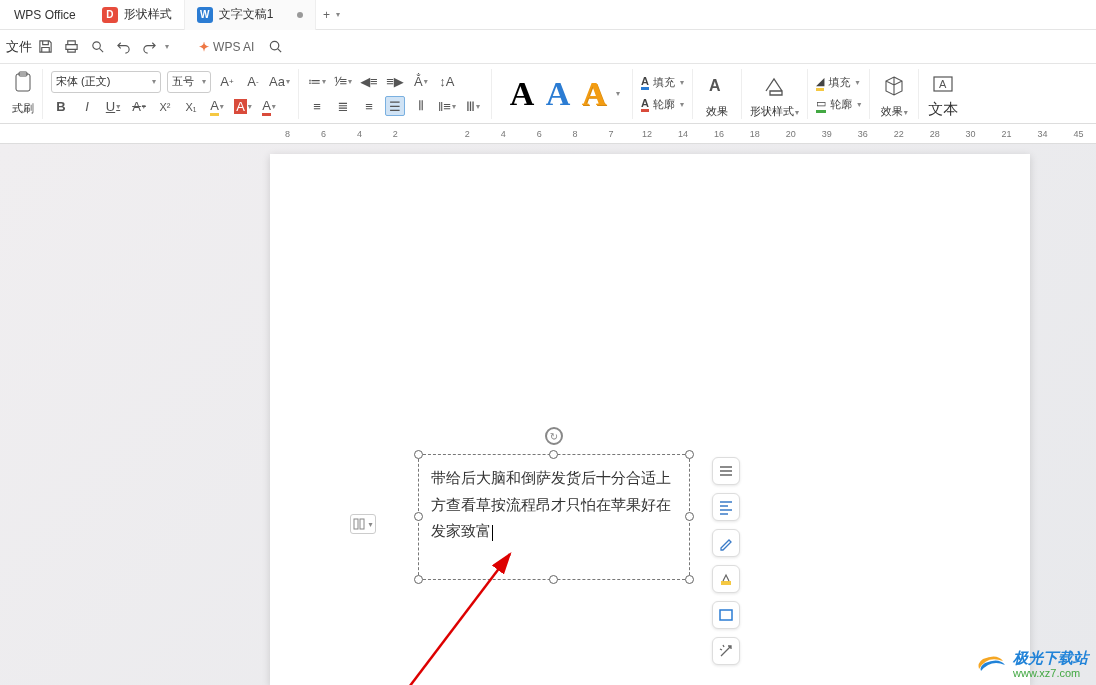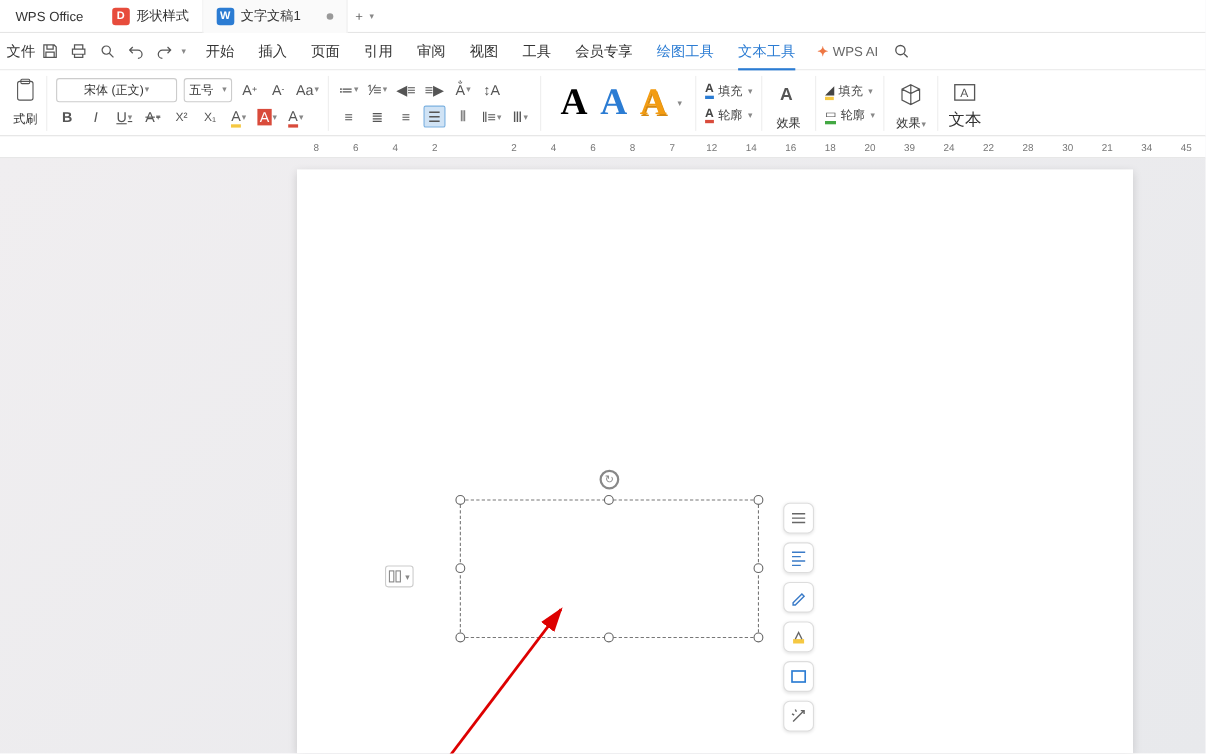--- a/index.html
+++ b/index.html
@@ -24,21 +24,21 @@
 .menuitem{color:#333;cursor:pointer;font-size:13px}
 .menuitem.active{color:#2b7cd3;border-bottom:2px solid #2b7cd3;padding-bottom:6px;margin-bottom:-8px}
 .menuitem.link{color:#2b7cd3}
 .wpsai{display:flex;align-items:center;gap:4px;color:#666;font-size:12px;margin-left:20px}
 .wpsai-icon{color:#e74;font-weight:bold}
 
 
 .ribbon{height:60px;background:#fff;display:flex;align-items:center;padding:0 4px;border-bottom:1px solid #ddd}
 .rgroup{height:50px;display:flex;flex-direction:column;justify-content:space-around;padding:0 8px;border-right:1px solid #eee}
 .rrow{display:flex;gap:6px;align-items:center}
-.fontsel{width:110px;height:22px;border:1px solid #ccc;border-radius:3px;padding:0 4px;display:flex;align-items:center;justify-content:center;font-size:11px}
+.fontsel{width:110px;height:22px;border:1px solid #ccc;border-radius:3px;padding:0 4px;display:flex;align-items:center;justify-content:space-between;font-size:11px}
 .sizesel{width:44px;height:22px;border:1px solid #ccc;border-radius:3px;padding:0 4px;display:flex;align-items:center;justify-content:space-between;font-size:11px}
 .rbtn{min-width:20px;height:20px;display:flex;align-items:center;justify-content:center;color:#555;cursor:pointer;font-size:13px}
 .rbtn.sm{font-size:11px}
 .dd{font-size:8px;color:#888;margin-left:1px}
 .bigA{width:36px;height:44px;display:flex;align-items:center;justify-content:center;font-size:34px;font-weight:bold;font-family:"Times New Roman",serif;cursor:pointer}
 .bigA.black{color:#000}
 .bigA.blue{color:#2b7cd3}
 .bigA.orange{color:#f39c12;text-shadow:1px 1px 0 #d68910}
 .rvert{display:flex;flex-direction:column;gap:2px;align-items:flex-start;font-size:11px;color:#444}
 .rvert-item{display:flex;align-items:center;gap:4px;cursor:pointer;height:20px}
@@ -124,32 +124,20 @@
           <path fill="none" stroke="#555" stroke-width="1.2" d="M5 4L2 7l3 3 M2 7h8a4 4 0 0 1 0 8"></path>
         </svg>
       </div>
     <div class="qbtn">
         <svg width="15" height="15" viewBox="0 0 16 16">
           <path fill="none" stroke="#555" stroke-width="1.2" d="M11 4l3 3-3 3 M14 7H6a4 4 0 0 0 0 8"></path>
         </svg>
       </div>
     <span class="dd">▾</span>
   </div>
-  <div class="menuitems">
-    <span class="menuitem">开始</span>
-    <span class="menuitem">插入</span>
-    <span class="menuitem">页面</span>
-    <span class="menuitem">引用</span>
-    <span class="menuitem">审阅</span>
-    <span class="menuitem">视图</span>
-    <span class="menuitem">工具</span>
-    <span class="menuitem">会员专享</span>
-    <span class="menuitem link">绘图工具</span>
-    <span class="menuitem active">文本工具</span>
-  </div>
   <div class="wpsai">
     <span class="wpsai-icon">✦</span>
     <span>WPS AI</span>
   </div>
   <div class="qbtn" style="margin-left:10px">
       <svg width="15" height="15" viewBox="0 0 16 16">
         <circle cx="7" cy="7" r="4.5" fill="none" stroke="#555" stroke-width="1.3"></circle>
         <path stroke="#555" stroke-width="1.3" d="M10.5 10.5l3.5 3.5"></path>
       </svg>
     </div>
@@ -243,20 +231,28 @@
   </div>
   <div class="rgroup" style="flex-direction:column;align-items:center;justify-content:center">
     <div class="rbig">
         <svg width="22" height="22" viewBox="0 0 22 22">
           <text x="3" y="16" font-size="16" font-weight="bold" fill="#555">A</text>
         </svg>
       </div>
     <span style="font-size:11px">效果</span>
   </div>
 
+  <div class="rgroup" style="flex-direction:column;align-items:center;justify-content:center">
+    <div class="rbig">
+        <svg width="24" height="22" viewBox="0 0 24 22">
+          <path d="M4 16 L12 4 L20 16 M8 16 h12 v4 h-12z" fill="none" stroke="#555" stroke-width="1.3"></path>
+        </svg>
+      </div>
+    <span style="font-size:11px"><span>形状样式</span><span class="dd">▾</span></span>
+  </div>
 
   <div class="rgroup">
     <div class="rvert">
       <div class="rvert-item">
           <span class="color-underline">◢</span>
           <span class="rvert-label">填充</span>
           <span class="dd">▾</span>
         </div>
       <div class="rvert-item">
           <span class="color-underline-green">▭</span>
@@ -295,21 +291,21 @@
   <span class="rulernum">4</span>
   <span class="rulernum">6</span>
   <span class="rulernum">8</span>
   <span class="rulernum">7</span>
   <span class="rulernum">12</span>
   <span class="rulernum">14</span>
   <span class="rulernum">16</span>
   <span class="rulernum">18</span>
   <span class="rulernum">20</span>
   <span class="rulernum">39</span>
-  <span class="rulernum">24</span>
+  <span class="rulernum">36</span>
   <span class="rulernum">22</span>
   <span class="rulernum">28</span>
   <span class="rulernum">30</span>
   <span class="rulernum">21</span>
   <span class="rulernum">34</span>
   <span class="rulernum">45</span>
 </div>
 
 <div class="canvas">
   <div class="page"></div>
@@ -325,20 +321,21 @@
   <div class="textbox">
     <div class="rotate">↻</div>
     <div class="handle tl"></div>
     <div class="handle tc"></div>
     <div class="handle tr"></div>
     <div class="handle ml"></div>
     <div class="handle mr"></div>
     <div class="handle bl"></div>
     <div class="handle bc"></div>
     <div class="handle br"></div>
+    <div class="textcontent"><span>带给后大脑和倒萨发货后十分合适上方查看草按流程昂才只怕在苹果好在发家致富</span><span class="cursor"></span></div>
   </div>
 
   <div class="floatbar">
     <div class="floatbtn">
         <svg width="16" height="16" viewBox="0 0 16 16">
           <path stroke="#666" stroke-width="1.3" d="M2 4h12M2 8h12M2 12h12"></path>
         </svg>
       </div>
     <div class="floatbtn">
         <svg width="16" height="16" viewBox="0 0 16 16">
@@ -370,13 +367,23 @@
 
   <svg class="arrow" viewBox="0 0 130 160">
     <defs>
         <marker id="ah" markerWidth="10" markerHeight="10" refX="8" refY="3" orient="auto">
           <path d="M0,0 L9,3 L0,6 z" fill="#d00"></path>
         </marker>
       </defs>
     <line x1="5" y1="155" x2="115" y2="10" stroke="#d00" stroke-width="2.5" marker-end="url(#ah)"></line>
   </svg>
 
+  <div class="watermark">
+    <svg class="wm-icon" viewBox="0 0 30 28">
+      <path d="M2 18 Q10 4 26 10 Q20 2 6 8 Q0 12 2 18" fill="#f5a623"></path>
+      <path d="M4 20 Q14 8 28 14 Q22 6 8 12 Q2 16 4 20" fill="#2183d8"></path>
+    </svg>
+    <div class="wm-text">
+      <span class="wm-cn">极光下载站</span>
+      <span class="wm-url">www.xz7.com</span>
+    </div>
+  </div>
 </div>
 
 </body></html>

